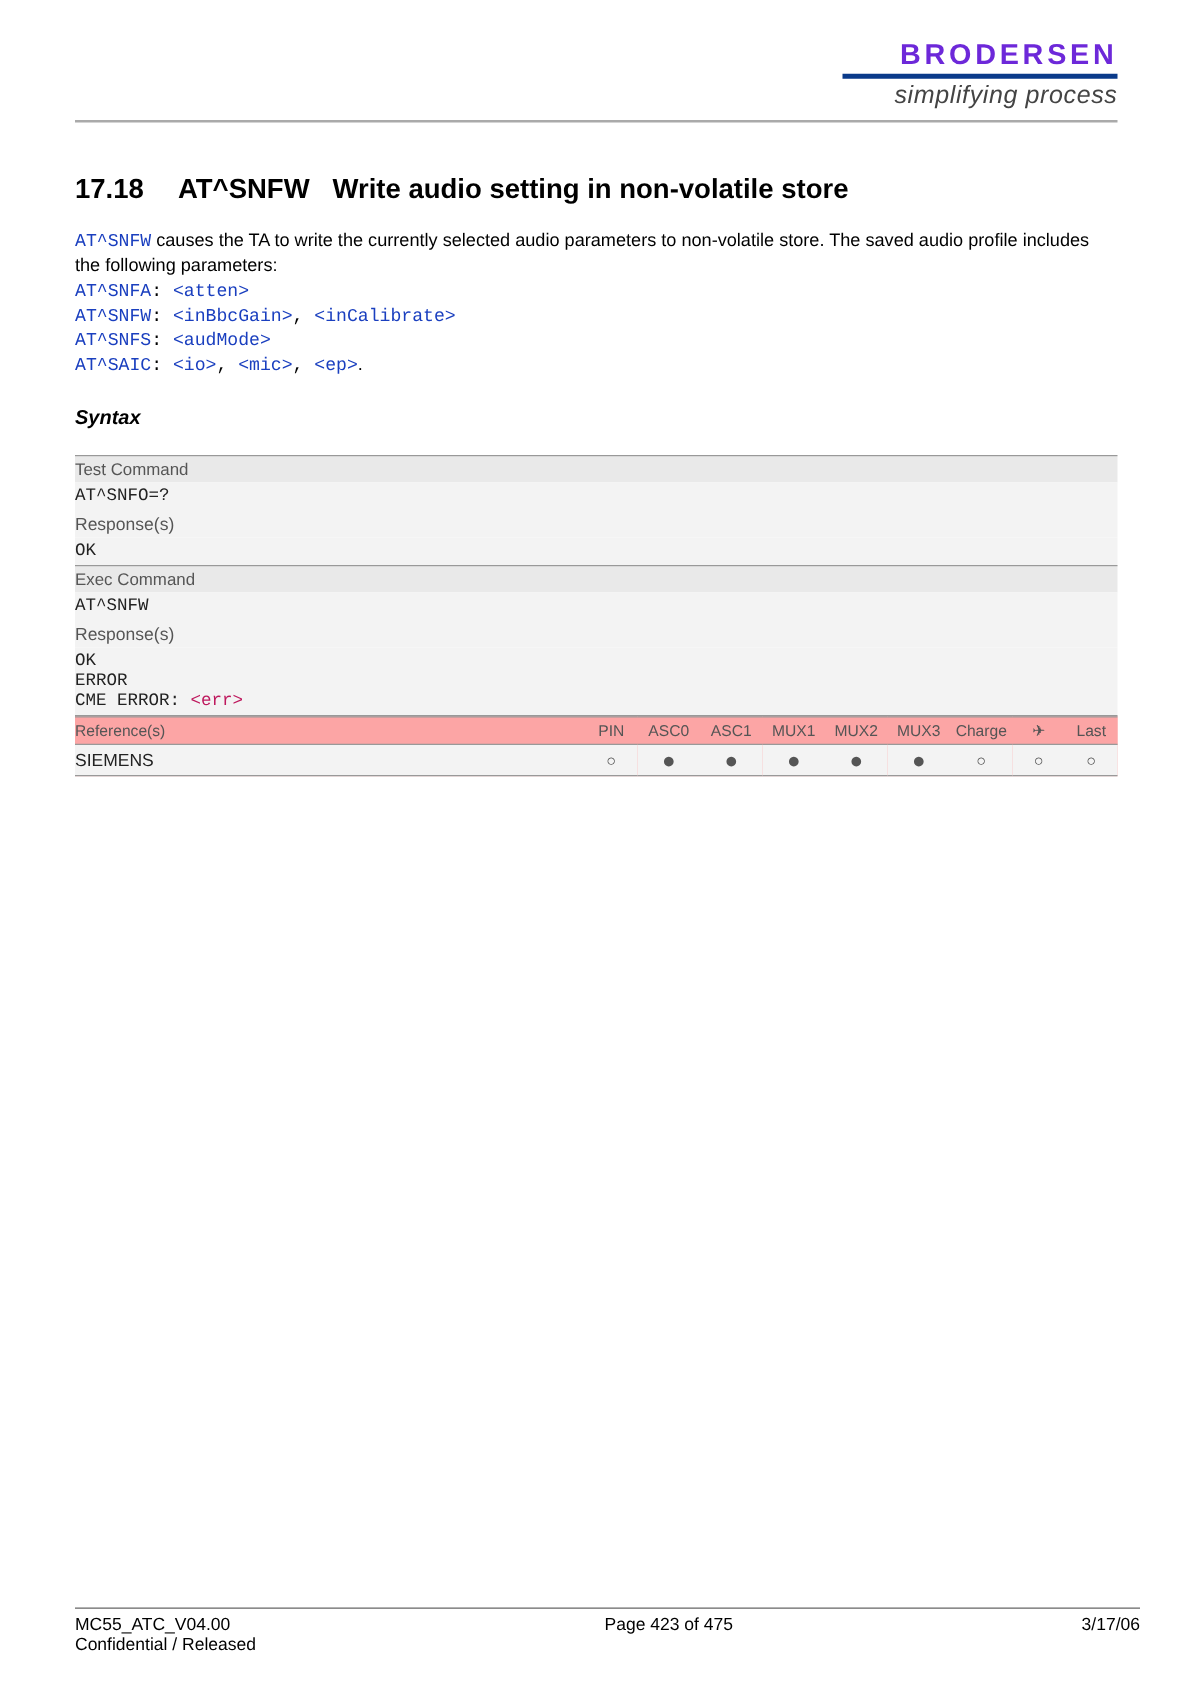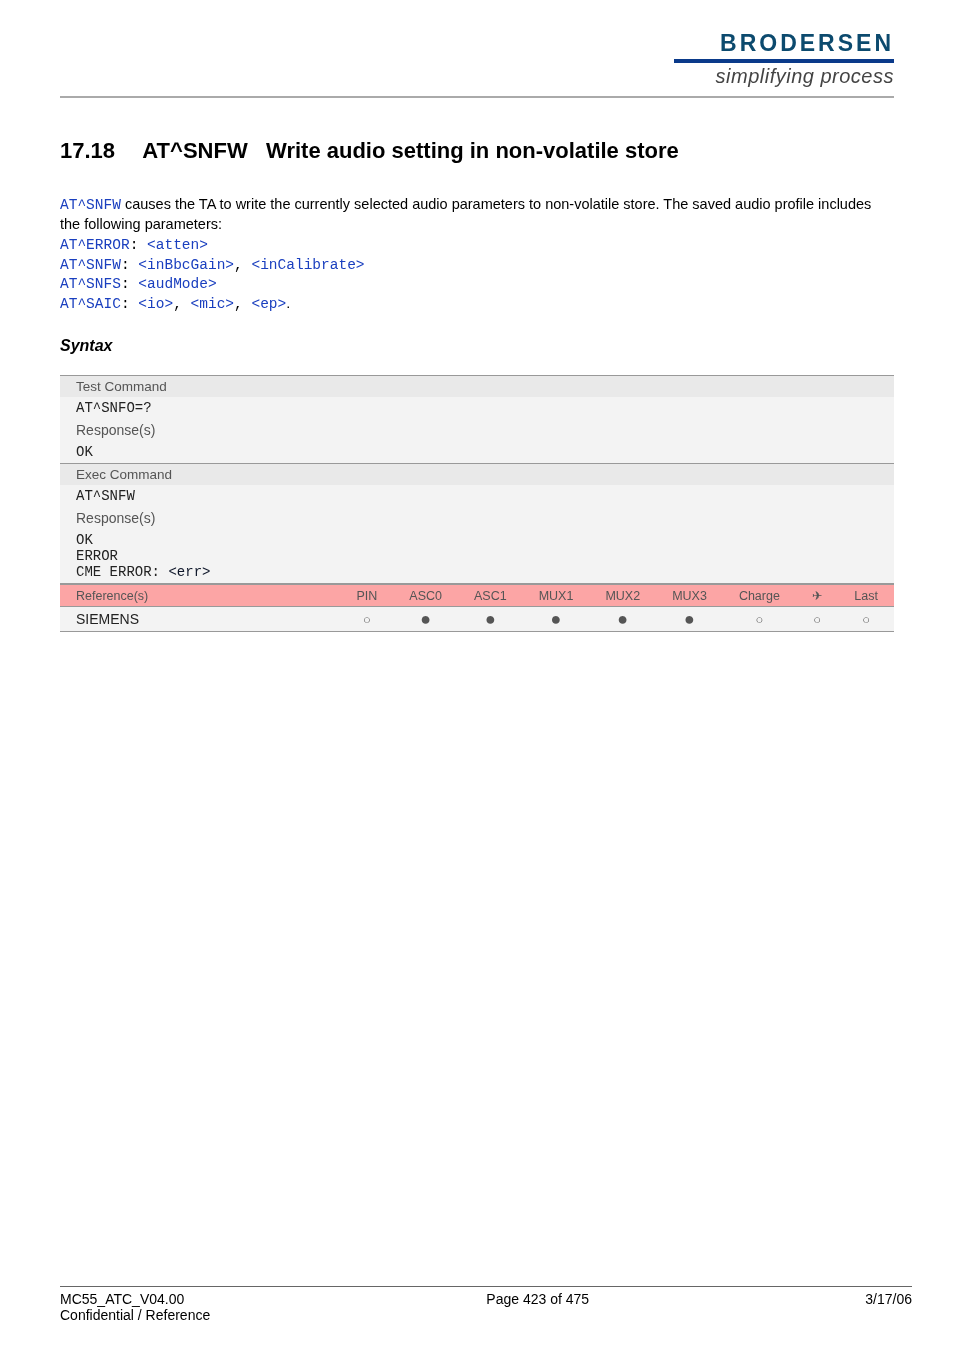--- a/index.html
+++ b/index.html
@@ -16,21 +16,21 @@
   }
   .logo-wrap {
     text-align: right;
     margin-bottom: 8px;
   }
   .logo-text {
     font-family: Arial, Helvetica, sans-serif;
     font-weight: 900;
     letter-spacing: 3px;
     font-size: 23px;
-    color: #0c4a6e;
+    color: #6d28d9;
     display: inline-block;
   }
   .logo-bar {
     height: 4px;
     background: #0a3a8a;
     width: 220px;
     margin-left: auto;
     margin-top: 2px;
   }
   .tagline {
@@ -43,41 +43,41 @@
     letter-spacing: 0.5px;
   }
   .hr-top {
     border: none;
     border-top: 2px solid #aaa;
     margin-bottom: 40px;
   }
   h1.section-title {
     font-size: 22px;
     font-weight: bold;
-    margin-bottom: 31px;
+    margin-bottom: 20px;
   }
   h1.section-title .num { display:inline-block; margin-right: 22px; }
   .intro { font-size: 14.5px; line-height: 1.28; margin-bottom: 2px;}
   .codelink { color: #1a3fbf; font-family: "Courier New", monospace; font-size: 14.5px; }
   .codeplain { font-family: "Courier New", monospace; font-size: 14.5px; }
   .param-lines { margin-bottom: 24px; }
   .param-lines div { line-height: 1.28; }
   .syntax-hdr {
     font-weight: bold;
     font-style: italic;
     font-size: 16px;
     margin-bottom: 20px;
   }
   table.syntax {
     width: 100%;
     border-collapse: collapse;
     font-size: 13.5px;
   }
   table.syntax td {
-    padding: 3px 16px;
+    padding: 3px 0;
     vertical-align: middle;
   }
   .hdrcell {
     background: #e9e9e9;
     color: #555;
     border-top: 1.5px solid #999;
   }
   .bodycell {
     background: #f3f3f3;
     font-family: "Courier New", monospace;
@@ -120,21 +120,21 @@
     <span>AT^SNFW</span>&nbsp;&nbsp;
     <span>Write audio setting in non-volatile store</span>
   </h1>
 
   <p class="intro">
     <span class="codelink">AT^SNFW</span><span> causes the TA to write the currently selected audio parameters to non-volatile store. The saved audio profile includes the following parameters:</span>
   </p>
 
   <div class="param-lines">
     <div>
-      <span class="codelink">AT^ERROR</span><span class="codeplain">: </span><span class="codelink">&lt;atten&gt;</span>
+      <span class="codelink">AT^SNFA</span><span class="codeplain">: </span><span class="codelink">&lt;atten&gt;</span>
     </div>
     <div>
       <span class="codelink">AT^SNFW</span><span class="codeplain">: </span><span class="codelink">&lt;inBbcGain&gt;</span><span class="codeplain">, </span><span class="codelink">&lt;inCalibrate&gt;</span>
     </div>
     <div>
       <span class="codelink">AT^SNFS</span><span class="codeplain">: </span><span class="codelink">&lt;audMode&gt;</span>
     </div>
     <div>
       <span class="codelink">AT^SAIC</span><span class="codeplain">: </span><span class="codelink">&lt;io&gt;</span><span class="codeplain">, </span><span class="codelink">&lt;mic&gt;</span><span class="codeplain">, </span><span class="codelink">&lt;ep&gt;</span><span>.</span>
     </div>
@@ -163,21 +163,21 @@
     <tr>
           <td class="bodycell">AT^SNFW</td>
         </tr>
     <tr>
           <td class="bodycell sans">Response(s)</td>
         </tr>
     <tr>
           <td class="bodycell">
       <div>OK</div>
       <div>ERROR</div>
-      <div><span>CME ERROR: </span><span style="color:#0f172a">&lt;err&gt;</span></div>
+      <div><span>CME ERROR: </span><span style="color:#be185d">&lt;err&gt;</span></div>
     </td>
         </tr>
 
     <tr class="refrow sep">
       <td style="padding:0">
         <table style="width:100%;border-collapse:collapse">
           <tbody>
                 <tr class="refrow">
             <td>Reference(s)</td>
             <td class="c">PIN</td>
@@ -208,18 +208,18 @@
     </tr>
   </tbody>
     </table>
 </div>
 
 <div class="footer">
   <hr class="footer-hr">
   <div class="footer-row">
     <div>
       <div>MC55_ATC_V04.00</div>
-      <div>Confidential / Reference</div>
+      <div>Confidential / Released</div>
     </div>
     <div>Page 423 of 475</div>
     <div>3/17/06</div>
   </div>
 </div>
 
 </body></html>

